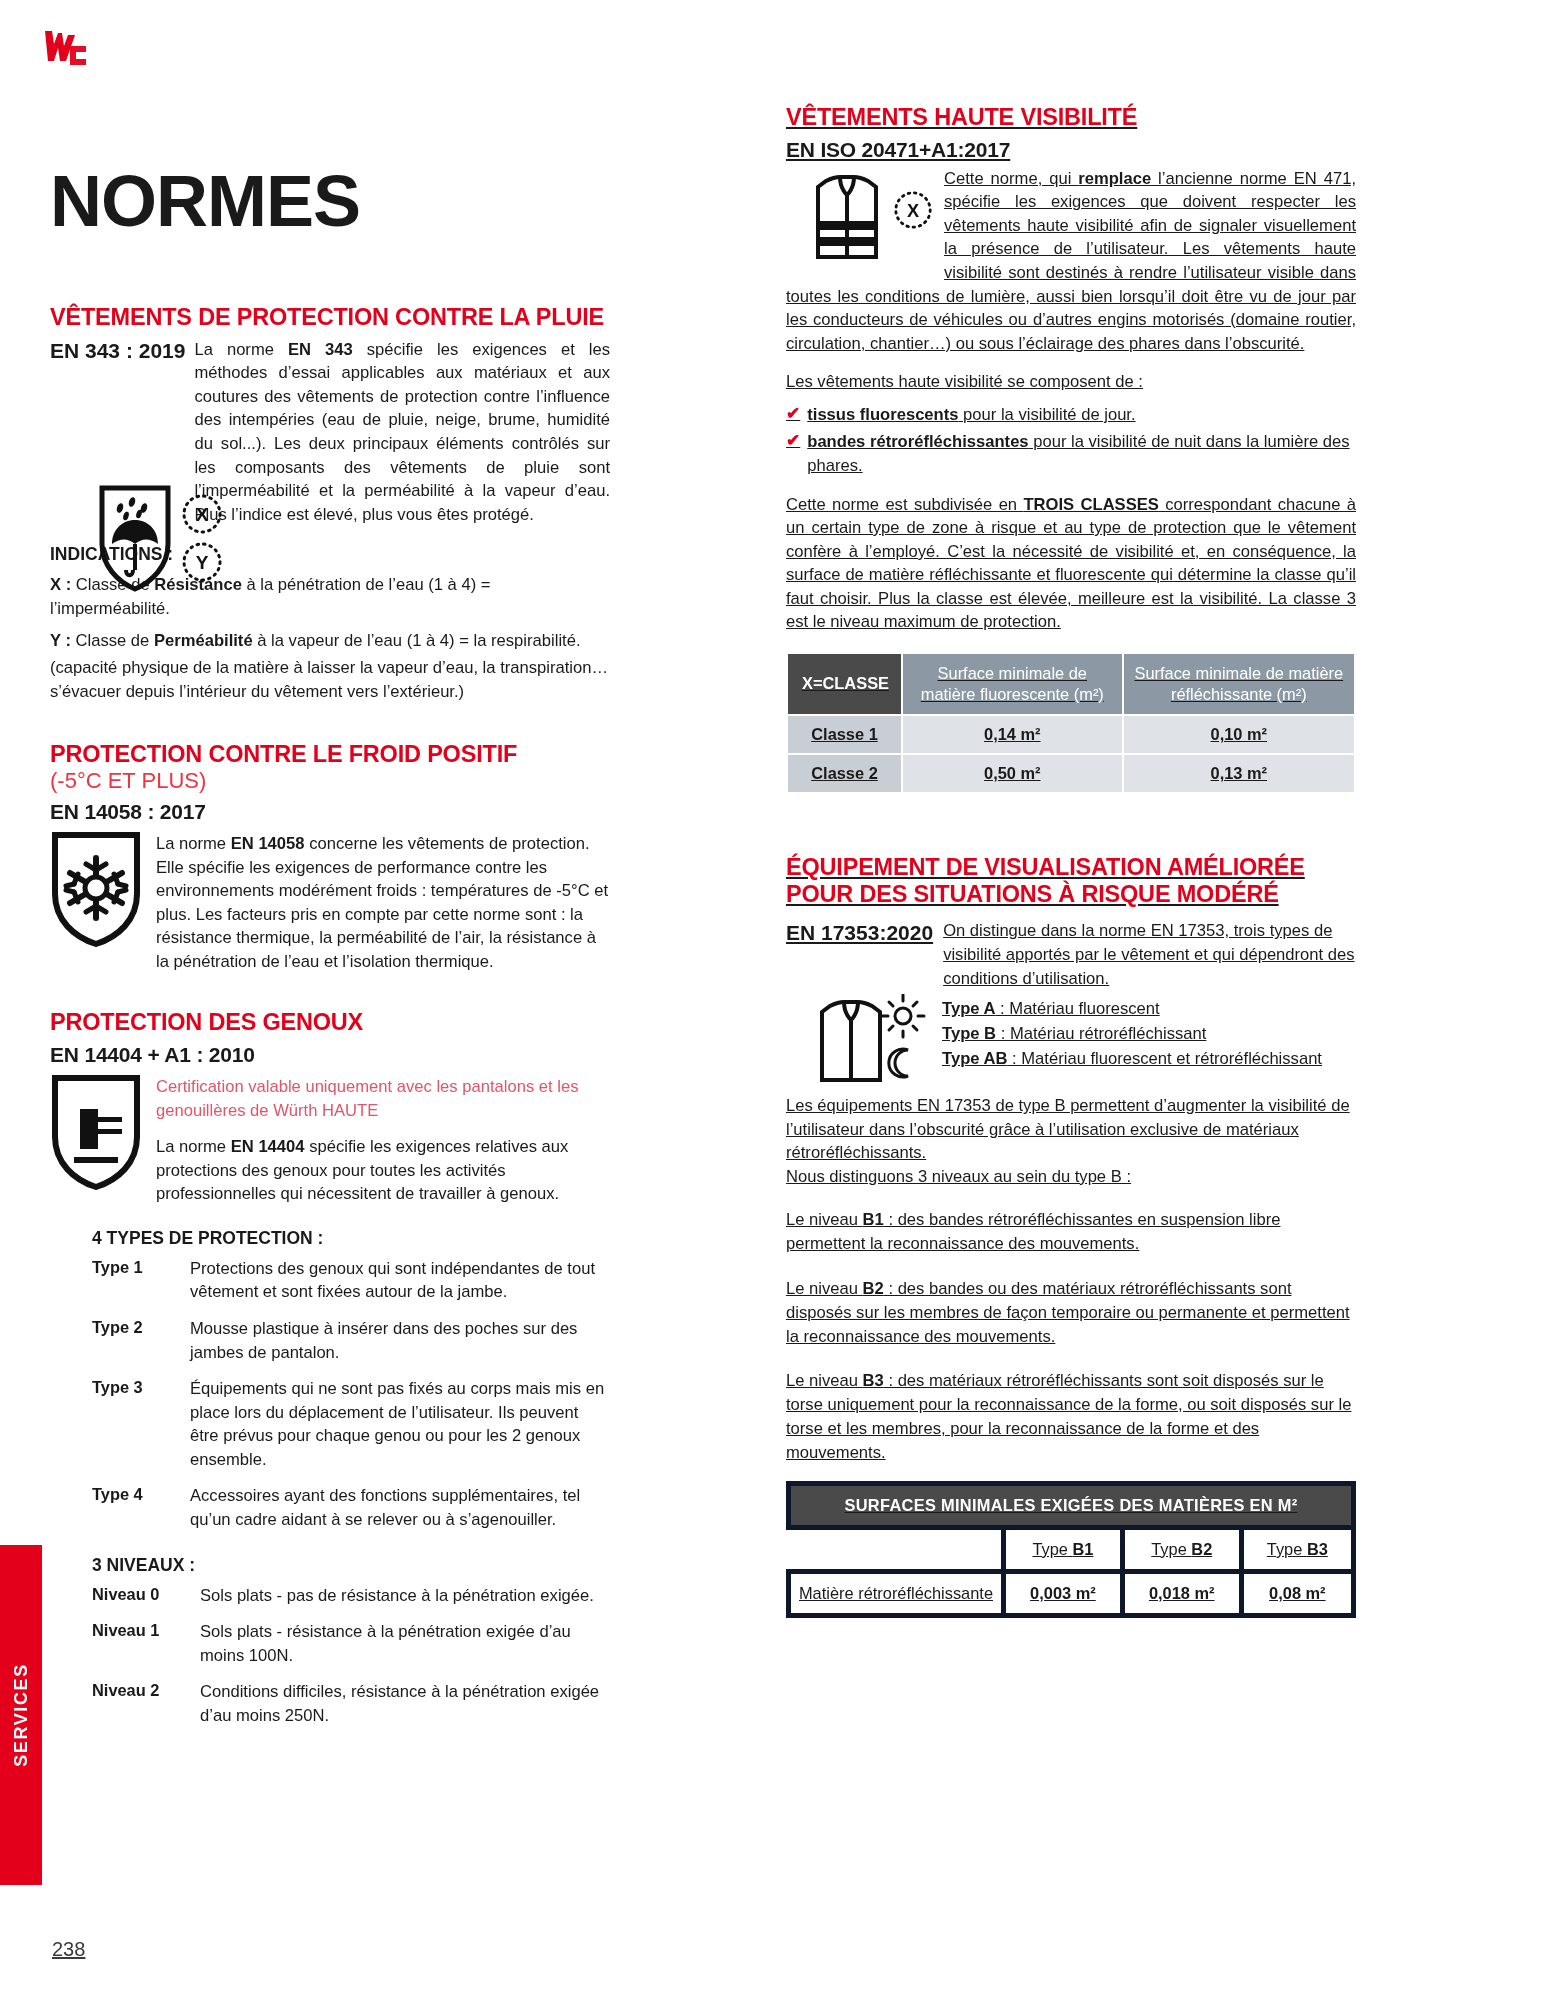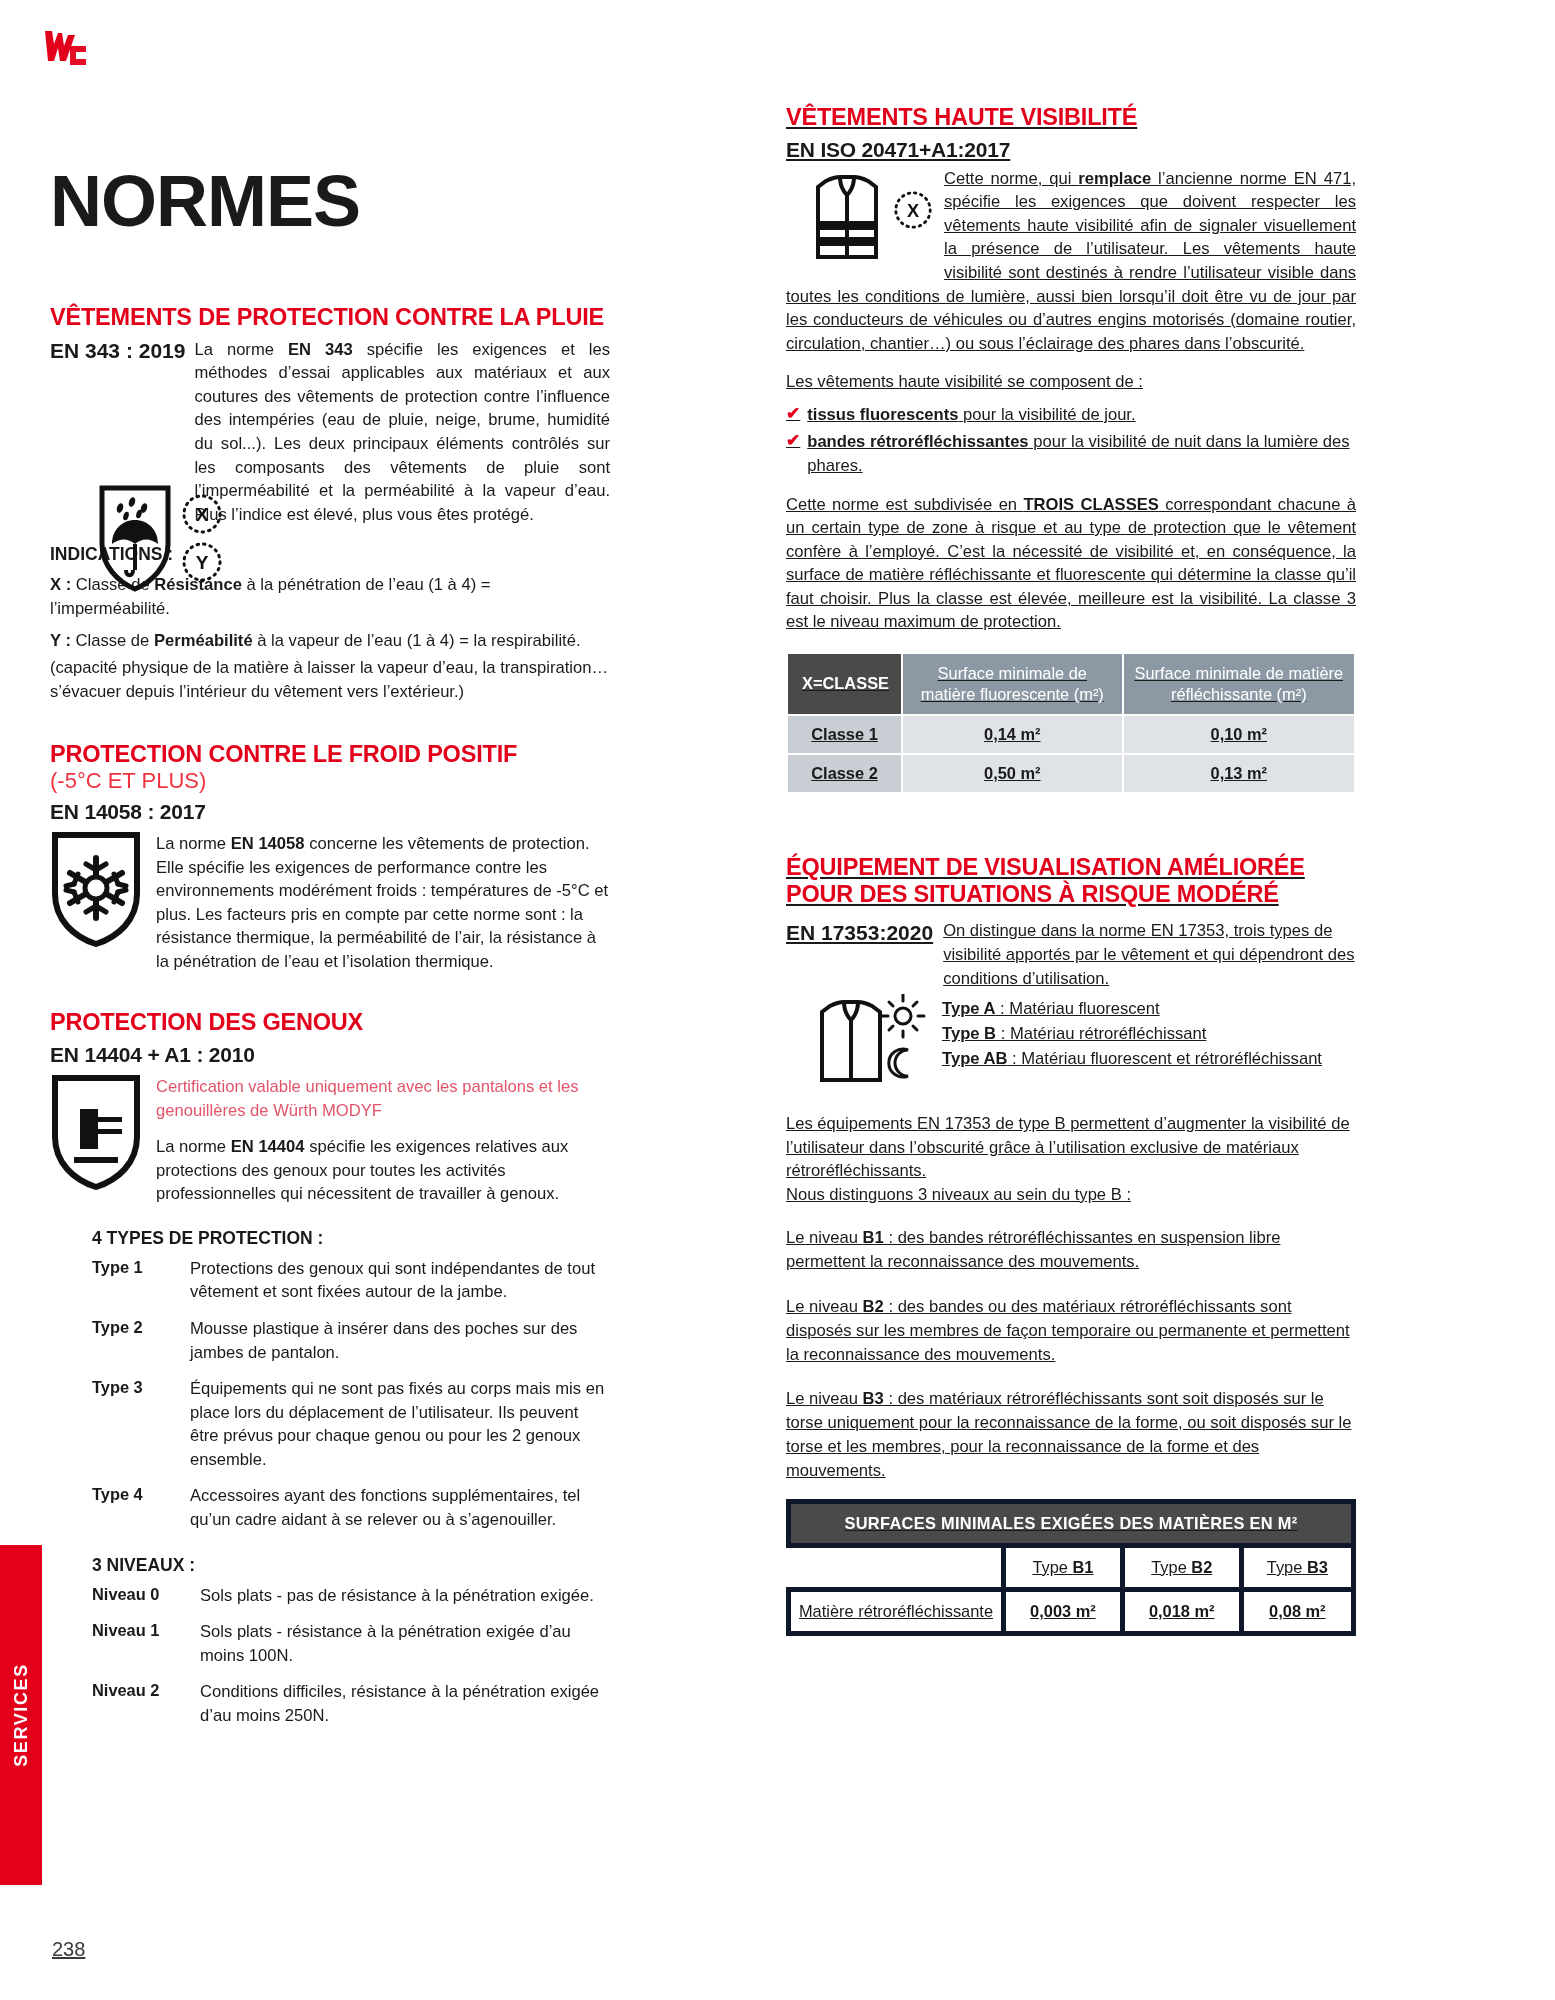--- a/index.html
+++ b/index.html
@@ -383,21 +383,21 @@
 
   <div class="icon-text-row">
     <svg width="92" height="118" viewBox="0 0 92 118">
       <path d="M5 5 H87 V64 C87 90 68 107 46 114 C24 107 5 90 5 64 Z" fill="none" stroke="#111" stroke-width="6"></path>
       <rect x="30" y="36" width="18" height="40" fill="#111"></rect>
       <rect x="44" y="44" width="28" height="5" fill="#111"></rect>
       <rect x="44" y="56" width="28" height="5" fill="#111"></rect>
       <rect x="24" y="84" width="44" height="6" fill="#111"></rect>
     </svg>
     <div class="body">
-      <div class="cert-note">Certification valable uniquement avec les pantalons et les genouillères de Würth MODYF</div>
+      <div class="cert-note">Certification valable uniquement avec les pantalons et les genouillères de Würth HAUTE</div>
       <div class="txt">
         <span>La norme </span><b>EN 14404</b><span> spécifie les exigences relatives aux protections des genoux pour toutes les activités professionnelles qui nécessitent de travailler à genoux.</span>
       </div>
     </div>
   </div>
 
   <div class="indent-block">
     <div style="height:22px"></div>
     <h4 class="sub-head">4 TYPES DE PROTECTION :</h4>
 
@@ -535,21 +535,21 @@
       </g>
       <path d="M100 56 A14 14 0 1 0 100 82 A11 11 0 1 1 100 56 Z" fill="none" stroke="#111" stroke-width="3"></path>
     </svg>
     <div style="flex:1; padding-top:2px;">
       <div class="type-line"><b>Type A</b><span> : Matériau fluorescent</span></div>
       <div class="type-line"><b>Type B</b><span> : Matériau rétroréfléchissant</span></div>
       <div class="type-line"><b>Type AB</b><span> : Matériau fluorescent et rétroréfléchissant</span></div>
     </div>
   </div>
 
-  <div class="txt para" style="margin-top:26px">Les équipements EN 17353 de type B permettent d’augmenter la visibilité de l’utilisateur dans l’obscurité grâce à l’utilisation exclusive de matériaux rétroréfléchissants.</div>
+  <div class="txt para" style="margin-top:8px">Les équipements EN 17353 de type B permettent d’augmenter la visibilité de l’utilisateur dans l’obscurité grâce à l’utilisation exclusive de matériaux rétroréfléchissants.</div>
   <div class="txt">Nous distinguons 3 niveaux au sein du type B :</div>
 
   <div class="niveau-row">
     <div style="padding-left:0">
       <span>Le niveau </span><b>B1</b><span> : des bandes rétroréfléchissantes en suspension libre permettent la reconnaissance des mouvements.</span>
     </div>
   </div>
   <div class="niveau-row">
     <div>
       <span>Le niveau </span><b>B2</b><span> : des bandes ou des matériaux rétroréfléchissants sont disposés sur les membres de façon temporaire ou permanente et permettent la reconnaissance des mouvements.</span>

